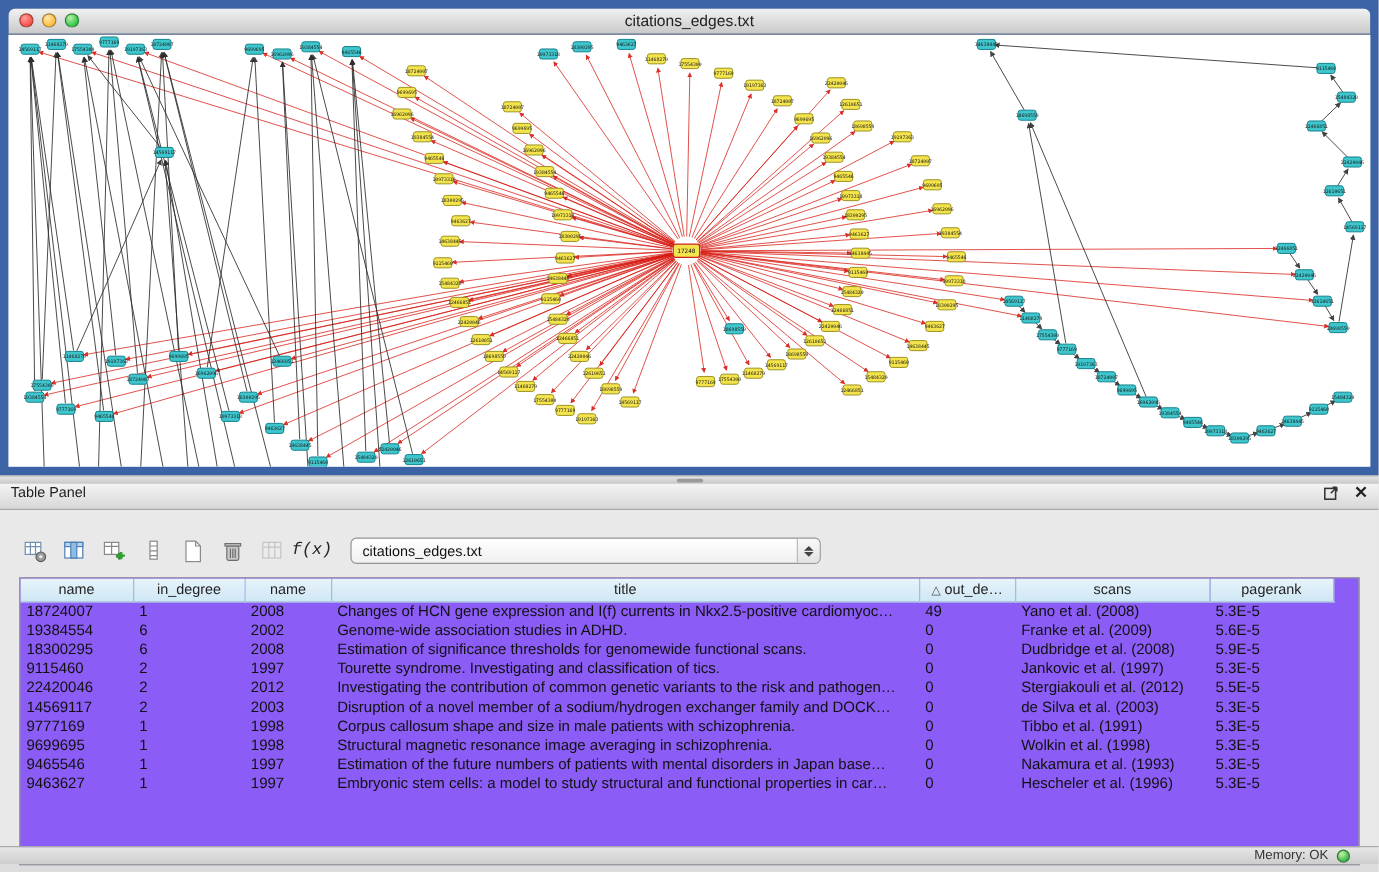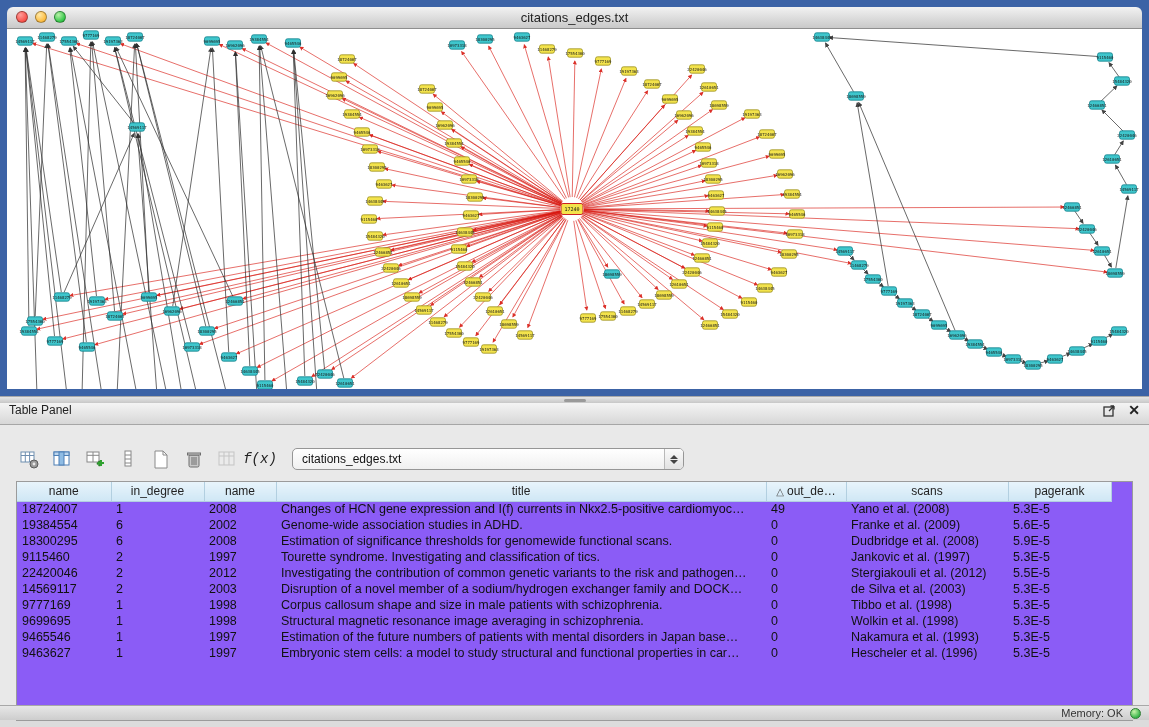--- a/index.html
+++ b/index.html
@@ -68,21 +68,21 @@
   .sort-glyph{font-size:10px;color:#555;margin-right:3px;}
 
   .tabs-row{margin-top:6px;display:flex;justify-content:center;gap:5px;}
   .tab{height:20px;padding:0 13px;font-size:12px;display:flex;align-items:center;
        border:1px solid #9a9a9a;border-radius:3px;background:linear-gradient(#ffffff,#d7d7d7);
        color:#222;box-sizing:border-box;}
   .tab.active{background:#6f6f6f;color:#fff;border-color:#565656;}
 
   .status-bar{height:15px;background:linear-gradient(#e7e7e7,#cdcdcd);border-top:1px solid #a8a8a8;
               display:flex;align-items:center;justify-content:flex-end;gap:7px;
-              padding:0 8px;box-sizing:border-box;}
+              padding:0 24px;box-sizing:border-box;}
   .mem{font-size:11px;color:#333;}
   .mem-dot{width:11px;height:11px;border-radius:50%;border:1px solid #2e7d32;box-sizing:border-box;
            background:radial-gradient(circle at 35% 30%,#c7f3a9,#39b54a 70%);}
 </style>
 </head>
 <body>
 
 <div class="app">
 
   <div class="net-window">
@@ -997,21 +997,21 @@
               <td class="c-out">0</td>
               <td class="c-short">de Silva et al. (2003)</td>
               <td class="c-pr">5.3E-5</td>
             </tr>
             <tr>
               <td class="c-name">9777169</td>
               <td class="c-indeg">1</td>
               <td class="c-year">1998</td>
               <td class="c-title">Corpus callosum shape and size in male patients with schizophrenia.</td>
               <td class="c-out">0</td>
-              <td class="c-short">Tibbo et al. (1998)</td>
+              <td class="c-short">Tibbo et al. (1991)</td>
               <td class="c-pr">5.3E-5</td>
             </tr>
             <tr>
               <td class="c-name">9699695</td>
               <td class="c-indeg">1</td>
               <td class="c-year">1998</td>
               <td class="c-title">Structural magnetic resonance image averaging in schizophrenia.</td>
               <td class="c-out">0</td>
               <td class="c-short">Wolkin et al. (1998)</td>
               <td class="c-pr">5.3E-5</td>

